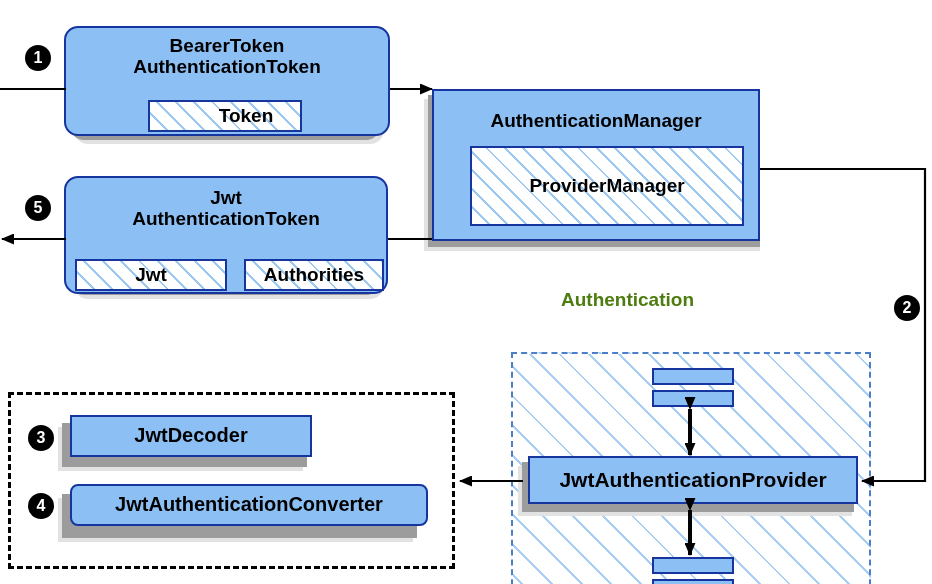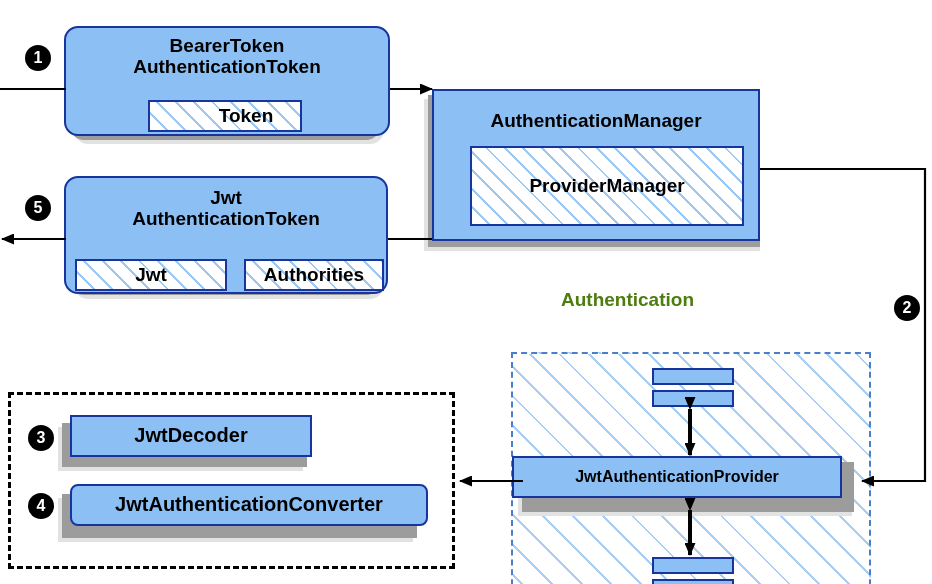--- a/index.html
+++ b/index.html
@@ -200,21 +200,21 @@
 
   <div class="free-label" style="left:561px; top:268px; width:260px; font-size:19px;">
     <div>Authentication</div>
   </div>
 
   <div class="mini-bar" style="left:652px; top:347px; width:82px; height:17px;"></div>
   <div class="mini-bar" style="left:652px; top:369px; width:82px; height:17px;"></div>
 
   <div class="shadow-light" style="left:518px; top:445px; width:334px; height:50px;"></div>
   <div class="shadow-dark" style="left:522px; top:441px; width:332px; height:50px;"></div>
-  <div class="node" style="left:512px; top:435px; width:330px; height:42px; font-size:16px;">JwtAuthenticationProvider</div>
+  <div class="node" style="left:528px; top:435px; width:330px; height:48px; font-size:21px;">JwtAuthenticationProvider</div>
 
   <div class="mini-bar" style="left:652px; top:536px; width:82px; height:17px;"></div>
   <div class="mini-bar" style="left:652px; top:558px; width:82px; height:17px;"></div>
 
   <div class="shadow-light" style="left:58px; top:406px; width:245px; height:44px;"></div>
   <div class="shadow-dark" style="left:62px; top:402px; width:245px; height:44px;"></div>
   <div class="node" style="left:70px; top:394px; width:242px; height:42px; font-size:20px;">JwtDecoder</div>
 
   <div class="shadow-light" style="left:58px; top:477px; width:355px; height:44px;"></div>
   <div class="shadow-dark" style="left:62px; top:473px; width:355px; height:44px;"></div>

